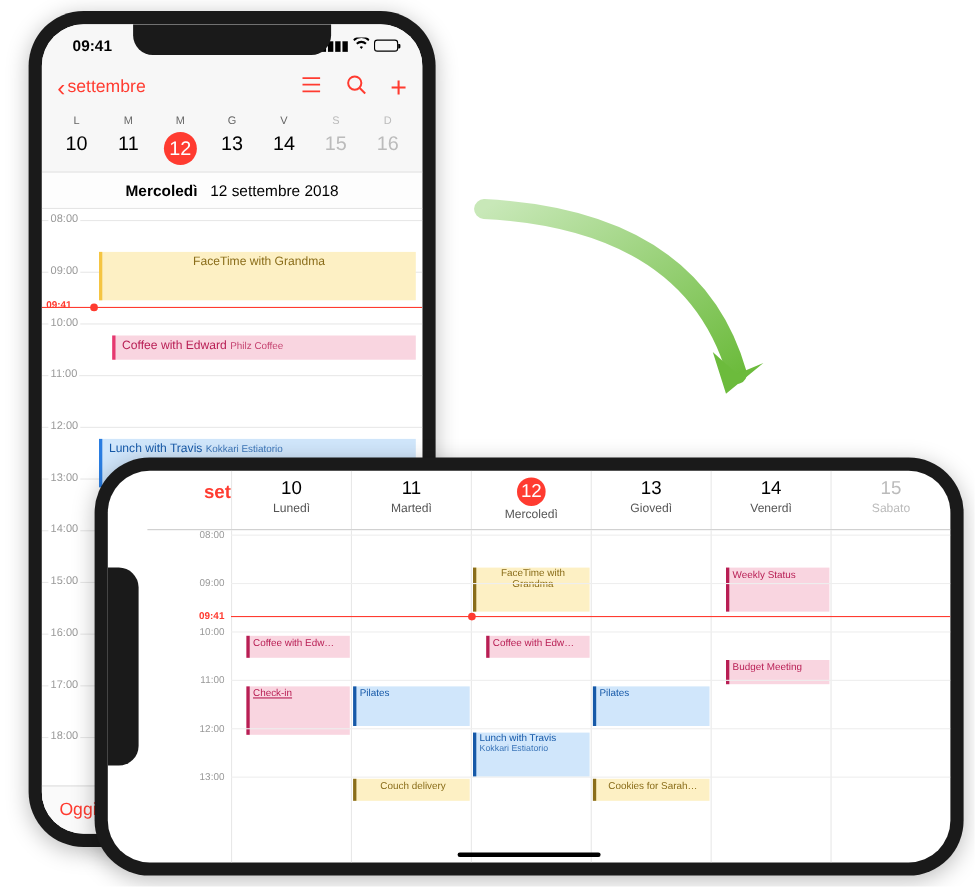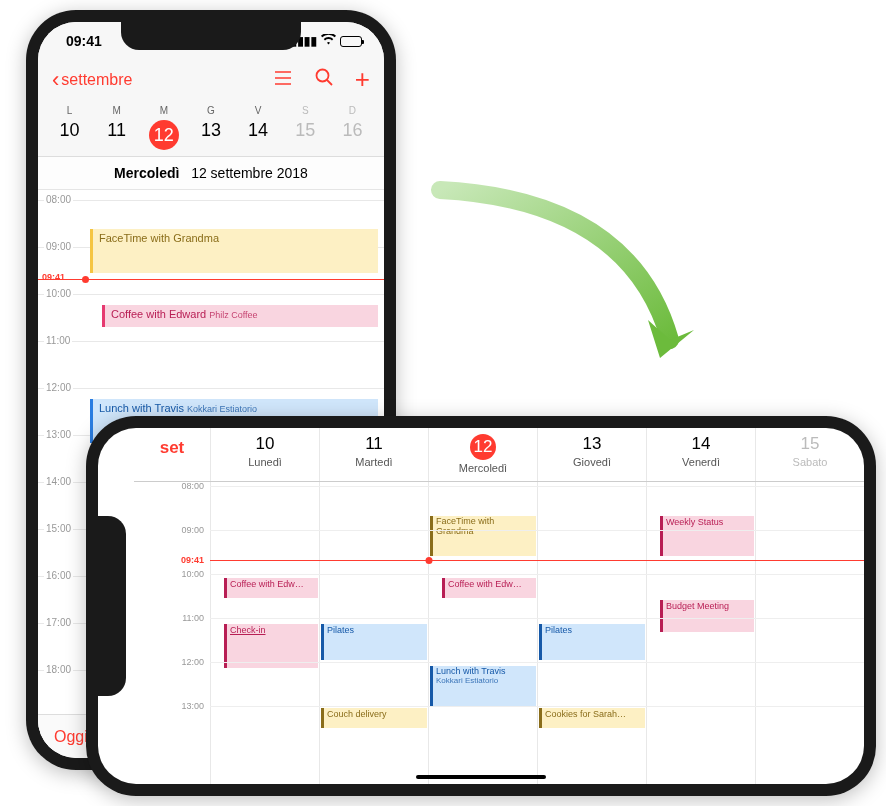--- a/index.html
+++ b/index.html
@@ -43,39 +43,39 @@
 .timeline { position: relative; background: #fff; height: 560px; overflow: hidden; }
 .hour-row { position: absolute; left: 0; right: 0; border-top: 1px solid #e8e8e8; }
 .hour-label { position: absolute; left: 6px; top: -7px; font-size: 10px; color: #999; background: #fff; padding: 0 2px; }
 .now-line { position: absolute; left: 0; right: 0; height: 1px; background: #ff3b30; z-index: 5; }
 .now-dot { position: absolute; left: 44px; top: -3px; width: 7px; height: 7px; background: #ff3b30; border-radius: 50%; }
 .now-label { position: absolute; left: 4px; top: -7px; font-size: 9px; color: #ff3b30; font-weight: 600; }
 
 .event { position: absolute; left: 52px; right: 6px; border-left: 3px solid; padding: 3px 6px; font-size: 11px; overflow: hidden; }
 .event .title { font-weight: 500; }
 .event .loc { font-size: 9px; opacity: .8; }
-.ev-yellow { background: #fdf0c4; border-color: #f5c542; color: #8a6d1a; }
+.ev-yellow { background: #fdf0c4; border-color: #f5c542; color: #8a6d1a; text-align: center; }
 .ev-pink { background: #f9d5e0; border-color: #e63970; color: #b81e54; margin-left: 12px; }
 .ev-blue { background: #d0e6fb; border-color: #2a7de1; color: #1659a8; }
 
 .today-bar { position: absolute; bottom: 0; left: 0; right: 0; height: 44px; border-top: 1px solid #ddd; background: #fafafa; display: flex; align-items: center; padding: 0 16px; color: #ff3b30; font-size: 16px; }
 
 
 .phone-landscape {
   position: absolute; bottom: 10px; right: 10px; width: 790px; height: 380px;
   background: #1a1a1a; border-radius: 50px; padding: 12px;
   box-shadow: 0 4px 20px rgba(0,0,0,.25); z-index: 20;
 }
 .phone-landscape .screen-l { width: 100%; height: 100%; background: #fff; border-radius: 38px; overflow: hidden; position: relative; }
 .notch-l { position: absolute; left: 0; top: 50%; transform: translateY(-50%); width: 28px; height: 180px; background: #1a1a1a; border-radius: 0 18px 18px 0; z-index: 50; }
 .home-ind { position: absolute; bottom: 5px; left: 50%; transform: translateX(-50%); width: 130px; height: 4px; background: #000; border-radius: 3px; z-index: 50; }
 
 .land-grid { position: absolute; inset: 0; padding-left: 36px; display: flex; flex-direction: column; }
 .land-header { display: flex; height: 54px; border-bottom: 1px solid #ccc; }
-.month-cell { width: 76px; display: flex; align-items: flex-start; justify-content: center; padding-top: 10px; color: #ff3b30; font-size: 17px; font-weight: 600; }
+.month-cell { width: 76px; display: flex; align-items: flex-start; justify-content: flex-end; padding-top: 10px; color: #ff3b30; font-size: 17px; font-weight: 600; }
 .ld-col { flex: 1; text-align: center; border-left: 1px solid #e8e8e8; padding-top: 6px; }
 .ld-num { font-size: 17px; }
 .ld-name { font-size: 11px; color: #555; margin-top: 2px; }
 .ld-col.today .ld-num { background: #ff3b30; color: #fff; width: 26px; height: 26px; line-height: 26px; border-radius: 50%; display: inline-block; }
 .ld-col.weekend .ld-num, .ld-col.weekend .ld-name { color: #bbb; }
 
 .allday-row { display: flex; height: 20px; background: #f3f3f3; border-bottom: 1px solid #ddd; font-size: 10px; }
 .allday-label { width: 76px; text-align: right; padding-right: 6px; color: #888; line-height: 20px; }
 .allday-slot { flex: 1; border-left: 1px solid #e8e8e8; }
 .allday-ev { background: #d4f0d4; color: #2a7a2a; height: 18px; line-height: 18px; padding: 0 4px; margin: 1px; font-size: 10px; border-radius: 2px; }
@@ -286,21 +286,21 @@
                 <div>Lunch with Travis</div>
                 <div style="font-size:8px;opacity:.8">Kokkari Estiatorio</div>
               </div>
             </div>
             <div class="ld-body-col">
               <div class="lev ev-blue" style="top: 142px; height: 36px;">Pilates</div>
               <div class="lev ev-yellow" style="top: 226px; height: 20px;">Cookies for Sarah…</div>
             </div>
             <div class="ld-body-col">
               <div class="lev ev-pink" style="top: 34px; height: 40px;">Weekly Status</div>
-              <div class="lev ev-pink" style="top: 118px; height: 32px;">Budget Meeting</div>
+              <div class="lev ev-pink" style="top: 118px; height: 22px;">Budget Meeting</div>
             </div>
             <div class="ld-body-col"></div>
           </div>
       <div class="ld-hline" style="top: 4px;"></div>
           <div class="ld-hline" style="top: 48px;"></div>
           <div class="ld-hline" style="top: 92px;"></div>
           <div class="ld-hline" style="top: 136px;"></div>
           <div class="ld-hline" style="top: 180px;"></div>
           <div class="ld-hline" style="top: 224px;"></div>
           <div class="ld-now-line" style="top: 78.0667px;"></div>

